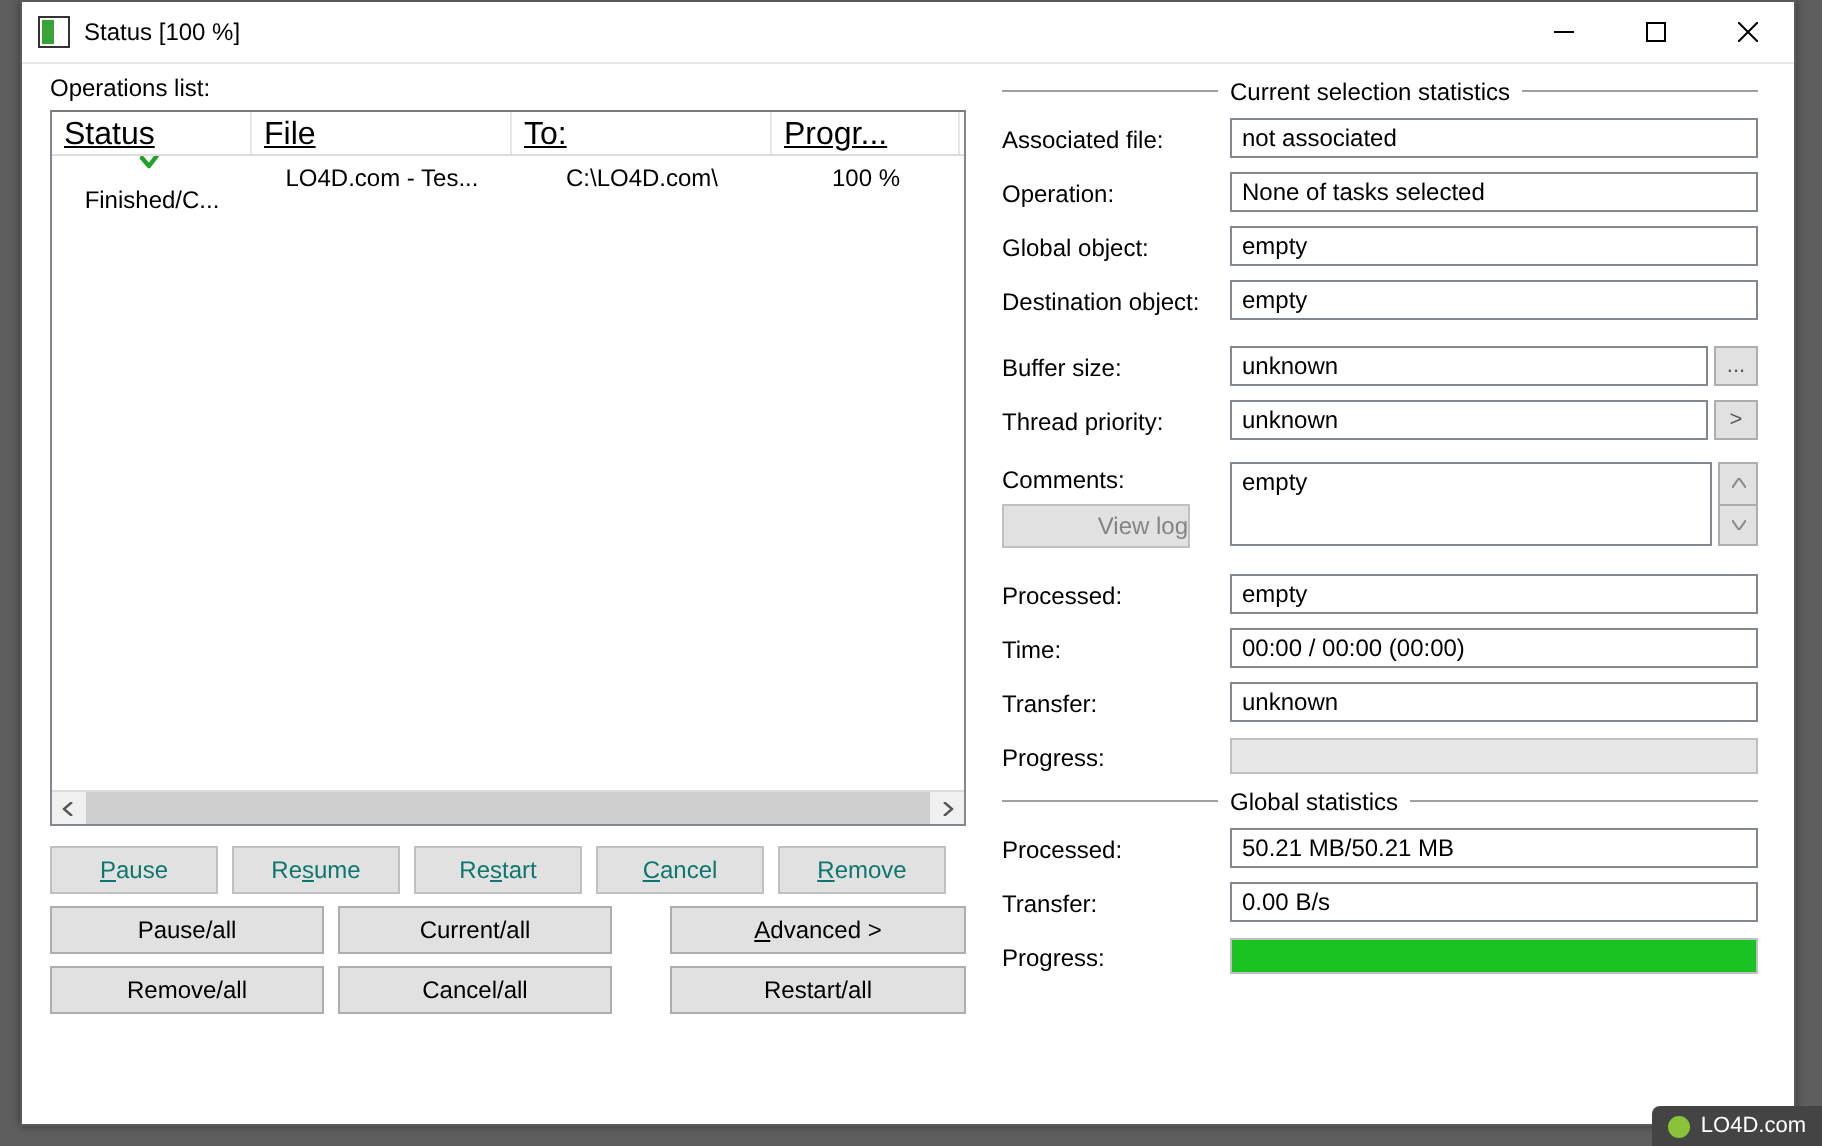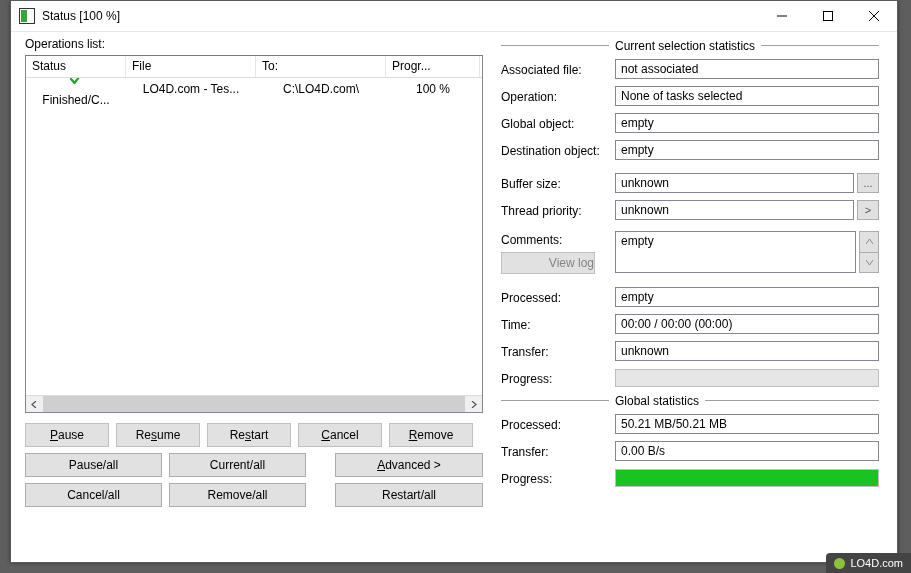--- a/index.html
+++ b/index.html
@@ -83,23 +83,23 @@
     display:flex; flex-direction:column;
   }
   .lb-head {
     height:22px;
     display:flex;
     background:#fff;
     border-bottom: 1px solid #dcdcdc;
   }
   .lb-head .col {
     padding: 3px 6px;
-    font-size:12px;
+    font-size:16px;
     border-right: 1px solid #e6e6e6;
-    white-space:nowrap; overflow:hidden; text-overflow:ellipsis;
+    white-space:nowrap; overflow:hidden; text-overflow:ellipsis;text-decoration:underline;
   }
   .lb-body {
     flex:1;
     overflow:hidden;
     position:relative;
   }
   .lb-row {
     display:flex;
     height:22px;
     align-items:center;
@@ -151,21 +151,21 @@
   }
   button.btn {
     height:24px;
     font: 12px "Segoe UI", Tahoma, sans-serif;
     background:#e1e1e1;
     border:1px solid #adadad;
     color:#000;
     padding:0 4px;
     text-align:center;
   }
-  button.btn[disabled] { color:#000000; background:#e1e1e1; border-color:#c0c0c0; }
+  button.btn[disabled] { color:#0f766e; background:#e1e1e1; border-color:#c0c0c0; }
   .btn-u { text-decoration: underline; }
   .row1 button { width:84px; }
   .row2 button { width:137px; }
   .row2 .adv { width:148px; margin-left:auto; }
   .row3 button { width:137px; }
   .row3 .restart-all { width:148px; margin-left:auto; }
 
   
   .right {
     position:absolute;
@@ -366,22 +366,22 @@
           <button class="btn" disabled=""><span>Re</span><span class="btn-u">s</span><span>tart</span></button>
           <button class="btn" disabled=""><span class="btn-u">C</span><span>ancel</span></button>
           <button class="btn" disabled=""><span class="btn-u">R</span><span>emove</span></button>
         </div>
         <div class="btn-row row2">
           <button class="btn">Pause/all</button>
           <button class="btn">Current/all</button>
           <button class="btn adv"><span class="btn-u">A</span><span>dvanced &gt;</span></button>
         </div>
         <div class="btn-row row3">
+          <button class="btn">Remove/all</button>
           <button class="btn">Cancel/all</button>
-          <button class="btn">Remove/all</button>
           <button class="btn restart-all">Restart/all</button>
         </div>
       </div>
     </div>
 
     <div class="right">
 
       <div class="group-head">
         <div class="line" style="width:108px"></div>
         <div class="txt">Current selection statistics</div>

